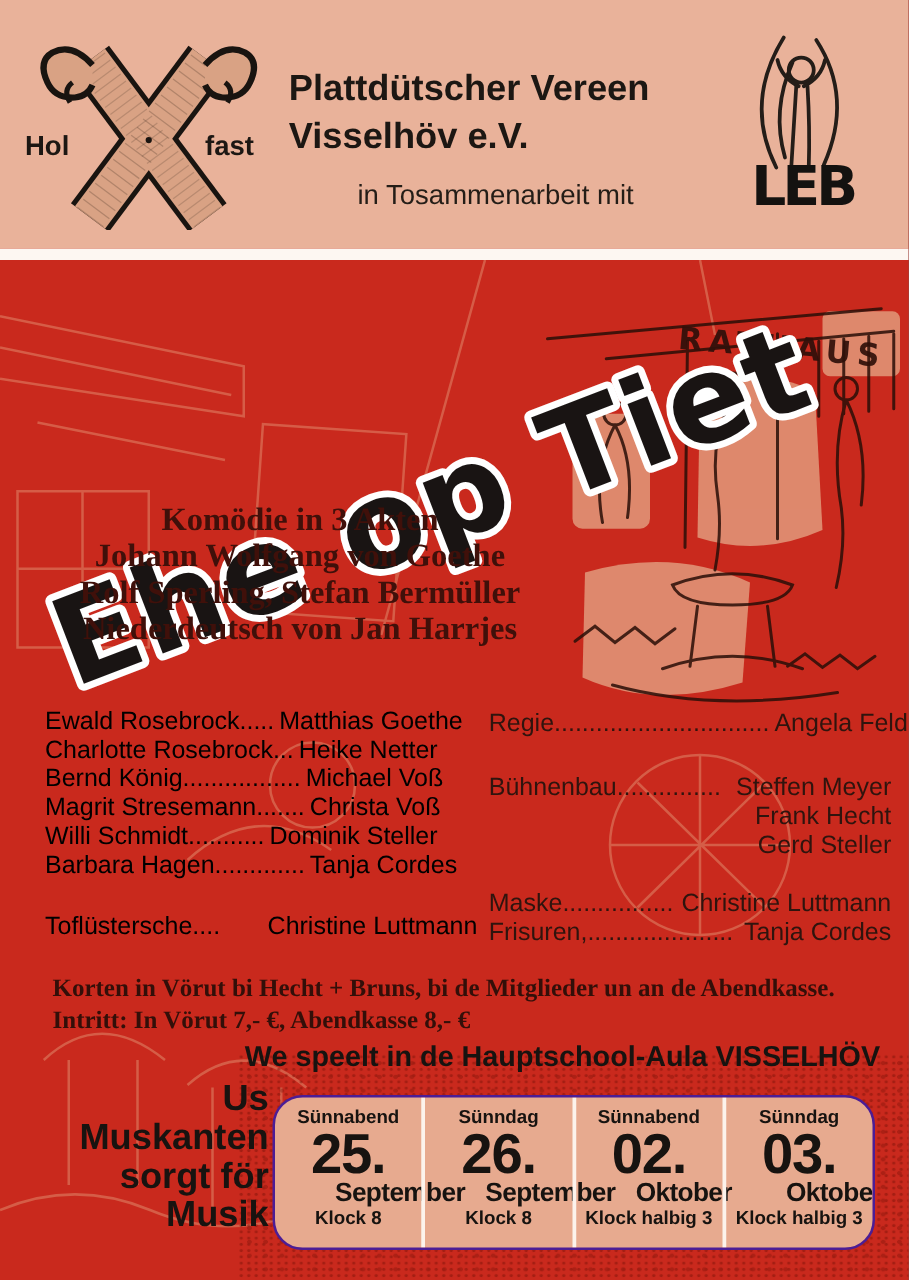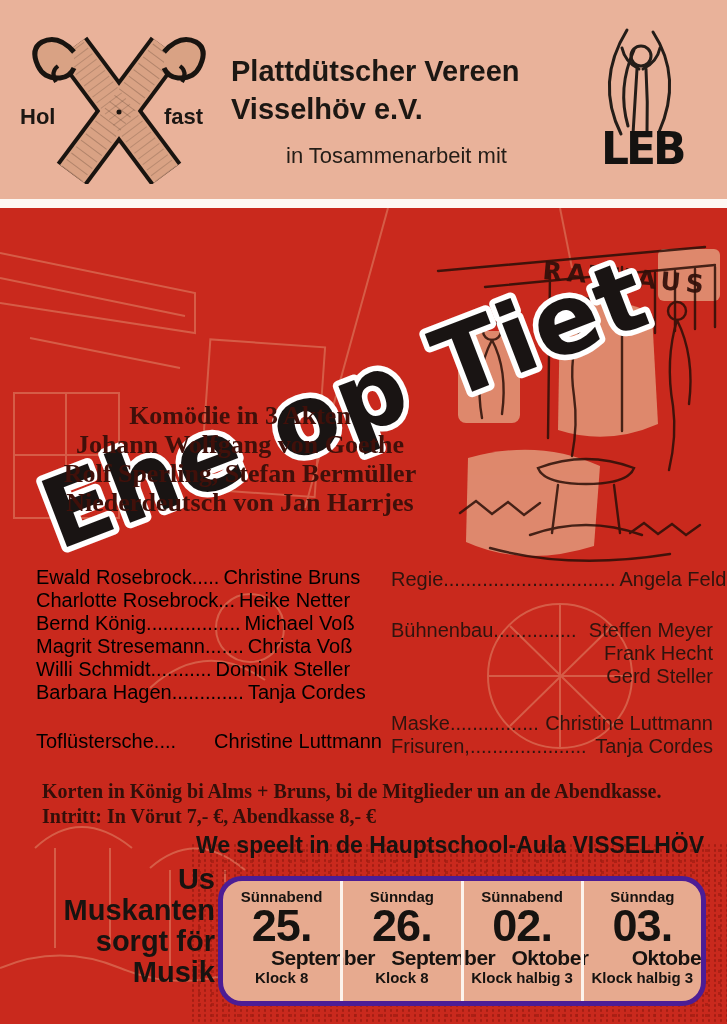--- a/index.html
+++ b/index.html
@@ -46,21 +46,21 @@
            font-family:"Liberation Serif",serif;font-weight:bold;font-size:20px;line-height:25px;
            color:#330f09;}
 
   .venue{position:absolute;left:180px;top:624px;width:540px;z-index:2;text-align:center;
          font-weight:bold;font-size:23px;color:#171310;}
 
   .music{position:absolute;left:10px;top:656px;width:205px;z-index:2;text-align:right;
          font-weight:bold;font-size:29px;line-height:31px;color:#181310;}
 
   .dates{position:absolute;left:218px;top:668px;width:478px;height:120px;z-index:3;
-         background:#e7aa8f;border:5px solid #4c1d95;border-radius:24px;
+         background:#e7aa8f;border:2px solid #4c1d95;border-radius:24px;
          display:flex;align-items:stretch;overflow:hidden;}
   .date-card{flex:1 1 0;text-align:center;padding-top:7px;color:#171310;min-width:0;}
   .date-sep{width:3px;background:#fcf3ec;}
   .d-day{font-weight:bold;font-size:15px;line-height:17px;}
   .d-num{font-weight:bold;font-size:45px;line-height:42px;letter-spacing:-1px;}
   .d-month{font-weight:bold;font-size:21px;line-height:22px;letter-spacing:-0.5px;padding-left:48px;}
   .d-time{font-weight:bold;font-size:15px;line-height:18px;}
 </style>
 </head>
 <body>
@@ -177,21 +177,21 @@
     <div class="credits">
       <div>Komödie in 3 Akten</div>
       <div>Johann Wolfgang von Goethe</div>
       <div>Rolf Sperling, Stefan Bermüller</div>
       <div>Niederdeutsch von Jan Harrjes</div>
     </div>
 
     <div class="cast">
       <div class="row">
         <span>Ewald Rosebrock.....</span>
-        <span class="nm">Christine Bruns</span>
+        <span class="nm">Matthias Goethe</span>
       </div>
       <div class="row">
         <span>Charlotte Rosebrock...</span>
         <span class="nm">Heike Netter</span>
       </div>
       <div class="row">
         <span>Bernd König.................</span>
         <span class="nm">Michael Voß</span>
       </div>
       <div class="row">
@@ -233,21 +233,21 @@
         <span>Maske................</span>
         <span class="nm">Christine Luttmann</span>
       </div>
       <div class="row">
         <span>Frisuren,.....................</span>
         <span class="nm">Tanja Cordes</span>
       </div>
     </div>
 
     <div class="tickets">
-      <div>Korten in König bi Alms + Bruns, bi de Mitglieder un an de Abendkasse.</div>
+      <div>Korten in Vörut bi Hecht + Bruns, bi de Mitglieder un an de Abendkasse.</div>
       <div>Intritt: In Vörut 7,- €, Abendkasse 8,- €</div>
     </div>
 
     <div class="venue">We speelt in de Hauptschool-Aula VISSELHÖV</div>
 
     <div class="music">
       <div>Us</div>
       <div>Muskanten</div>
       <div>sorgt för</div>
       <div>Musik</div>

